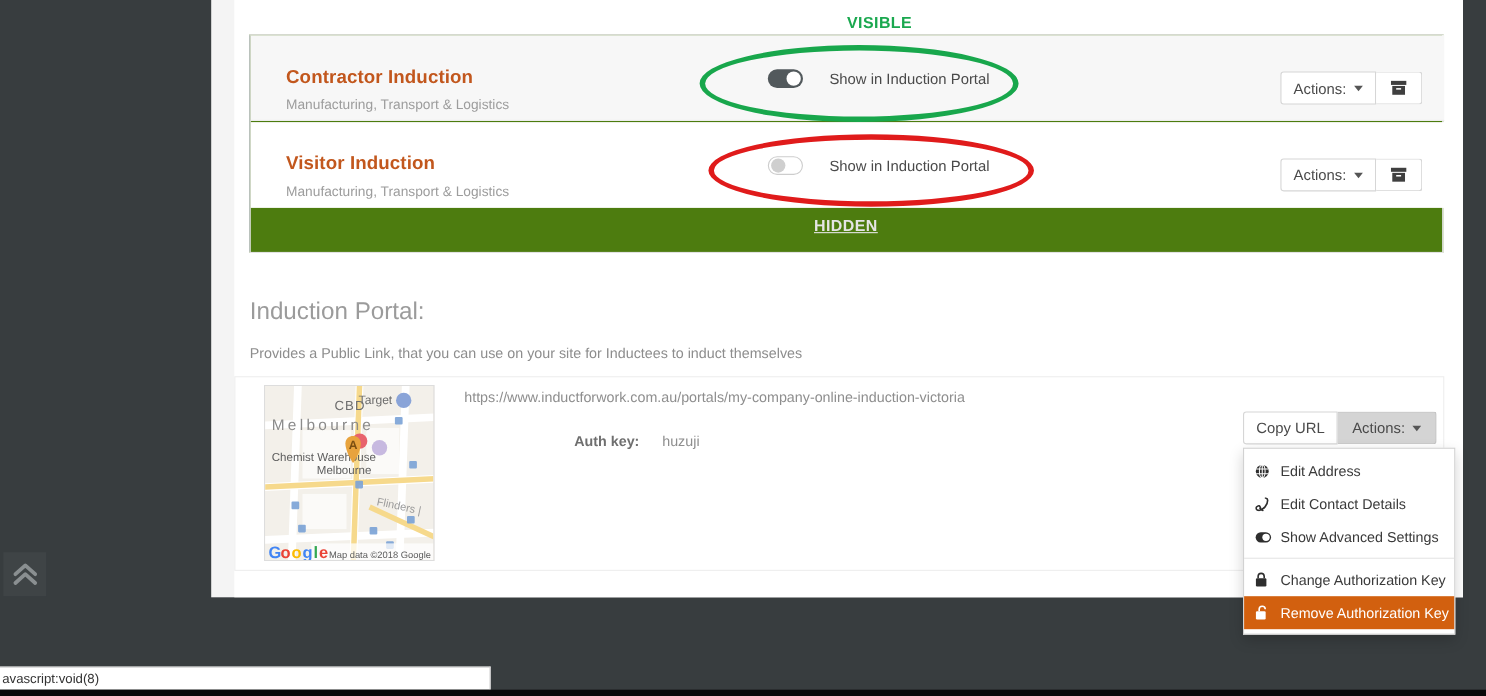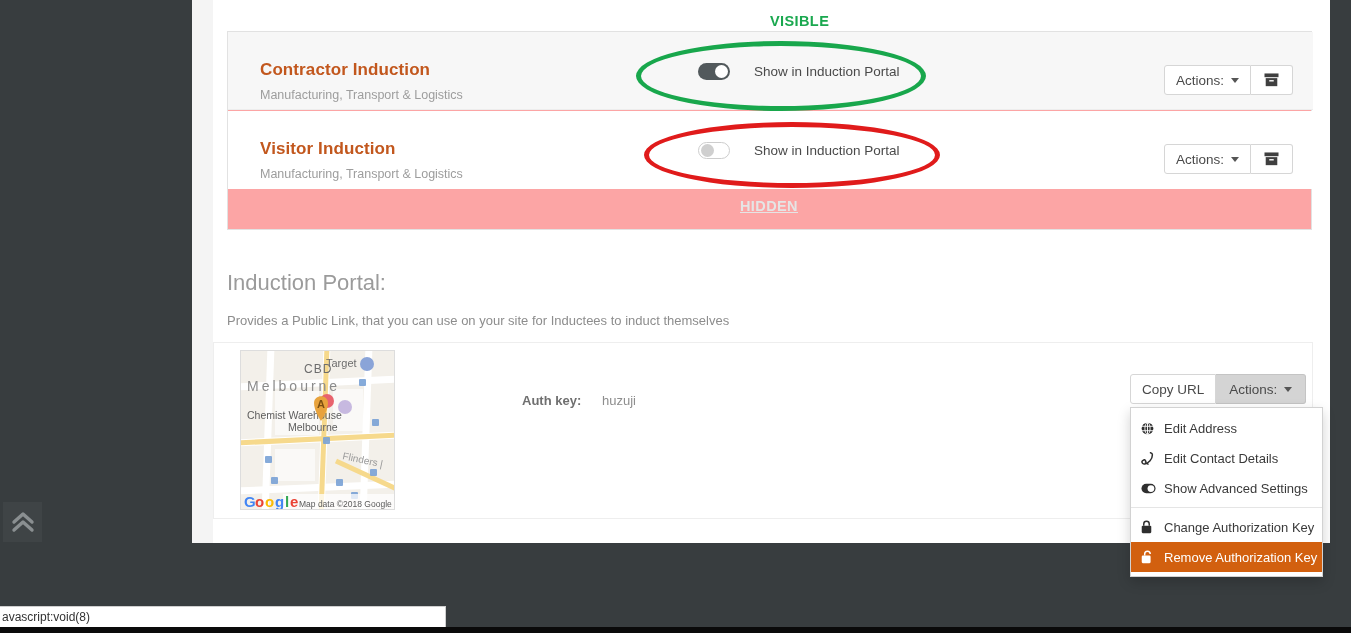--- a/index.html
+++ b/index.html
@@ -50,21 +50,21 @@
   .bottom-black {
     position:absolute; left:0; top:627px; width:1351px; height:6px;
     background:#0a0a0a;
   }
 
   
   .induction-card {
     position: absolute;
     left: 227px; top: 31px;
     width: 1085px; height: 199px;
-    background: #fca5a5;
+    background: #4d7c0f;
     border: 1px solid #e2e2e2;
     box-sizing: border-box;
     text-align: right;
   }
   .accent-bar {
     position: absolute; left: 227px; top: 32px;
     width: 4px; height: 197px;
     background: #6e5fd8;
   }
 
@@ -335,20 +335,21 @@
         <text x="3" y="156" fill="#4285f4">G</text>
         <text x="14" y="156" fill="#ea4335">o</text>
         <text x="24" y="156" fill="#fbbc05">o</text>
         <text x="34" y="156" fill="#4285f4">g</text>
         <text x="44" y="156" fill="#34a853">l</text>
         <text x="49" y="156" fill="#ea4335">e</text>
       </g>
     </svg>
   </div>
 
+  <div class="portal-url">https://www.inductforwork.com.au/portals/my-company-online-induction-victoria</div>
   <div class="authkey-label">Auth key:</div>
   <div class="authkey-value">huzuji</div>
 
   <div class="portal-btns">
     <div class="btn left">
       <span>Copy URL</span>
     </div>
     <div class="btn right active">
       <span>Actions:</span>
       <span class="caret"></span>

